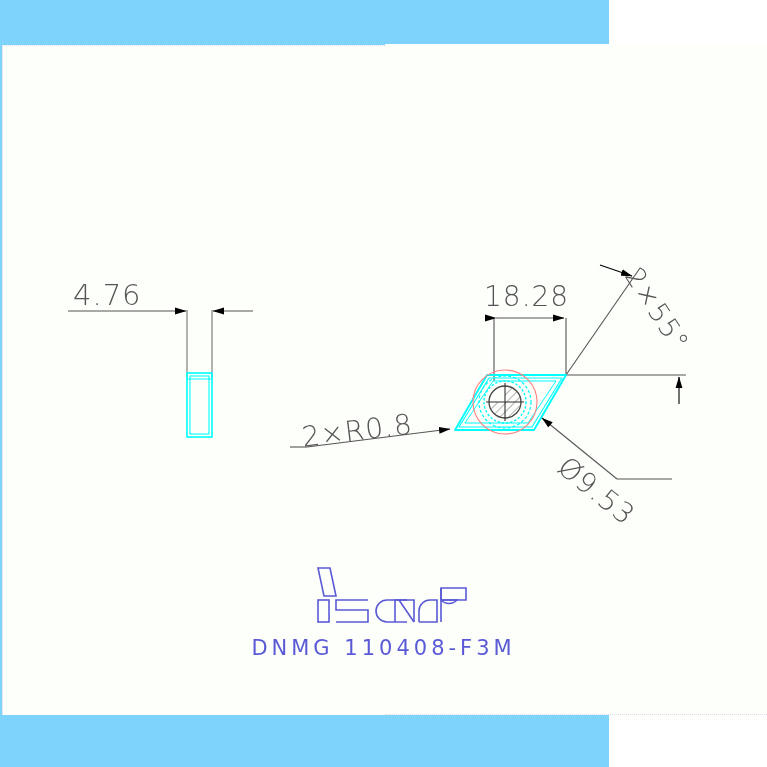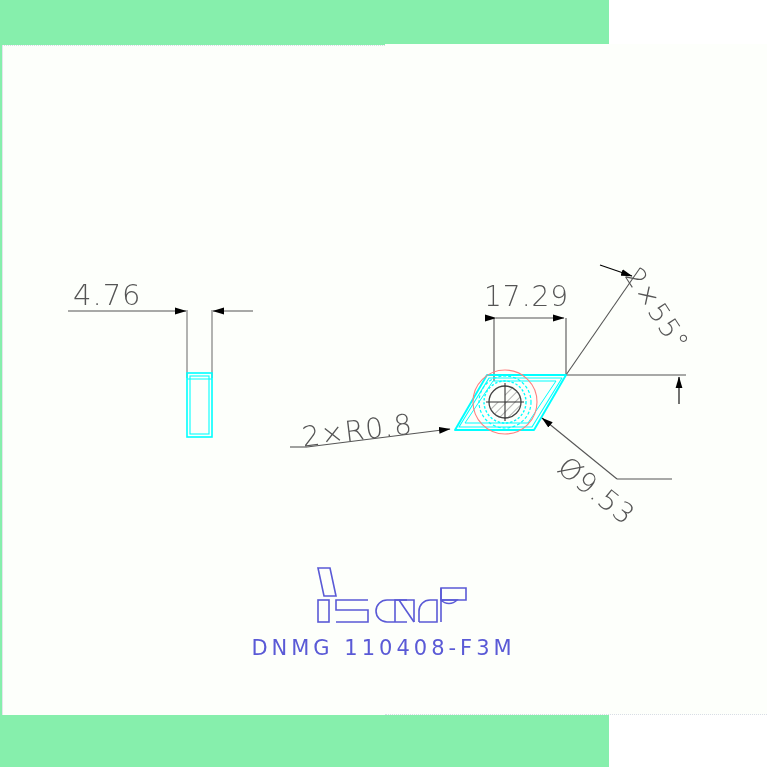--- a/index.html
+++ b/index.html
@@ -8,21 +8,21 @@
     background: #ffffff;
     width: 767px;
     height: 767px;
     overflow: hidden;
     font-family: "Liberation Sans", sans-serif;
   }
   #root {
     position: relative;
     width: 609px;
     height: 767px;
-    background: #86efac;
+    background: #7dd3fc;
   }
   
   #canvas-panel {
     position: absolute;
     left: 2px;
     top: 45px;
     width: 765px;
     height: 670px;
     background: #fdfffb;
     border-top: 1px dotted #d9dde6;
@@ -163,21 +163,21 @@
       <path d="M 419,622 L 419,611 A 11,11 0 0 1 430,600 L 437,600 L 437,622 L 419,622"></path>
 
       <path d="M 441,622 L 441,600 L 457,600 A 11,11 0 0 1 441,600"></path>
       <path d="M 441,588 L 441,600"></path>
       <path d="M 441,588 L 466,588 L 466,600 L 441,600 Z"></path>
     </g>
   </svg>
 
   <div class="label-text" style="left:73px; top:278px; font-size:29px;">4.76</div>
 
-  <div class="label-text" style="left:484px; top:280px; font-size:28px;">17.29</div>
+  <div class="label-text" style="left:484px; top:280px; font-size:28px;">18.28</div>
 
   <div class="label-text" style="left:645px; top:262px; font-size:27px; transform-origin: left top; transform: rotate(57deg);">2×55°</div>
 
   <div class="label-text" style="left:572px; top:450px; font-size:28px; transform-origin: left top; transform: rotate(39deg);">Ø9.53</div>
 
   <div class="label-text" style="left:300px; top:421px; font-size:28px; transform-origin: left top; transform: rotate(-7deg);">2×R0.8</div>
 
   <div id="title-text">DNMG 110408-F3M</div>
 
 </div>

